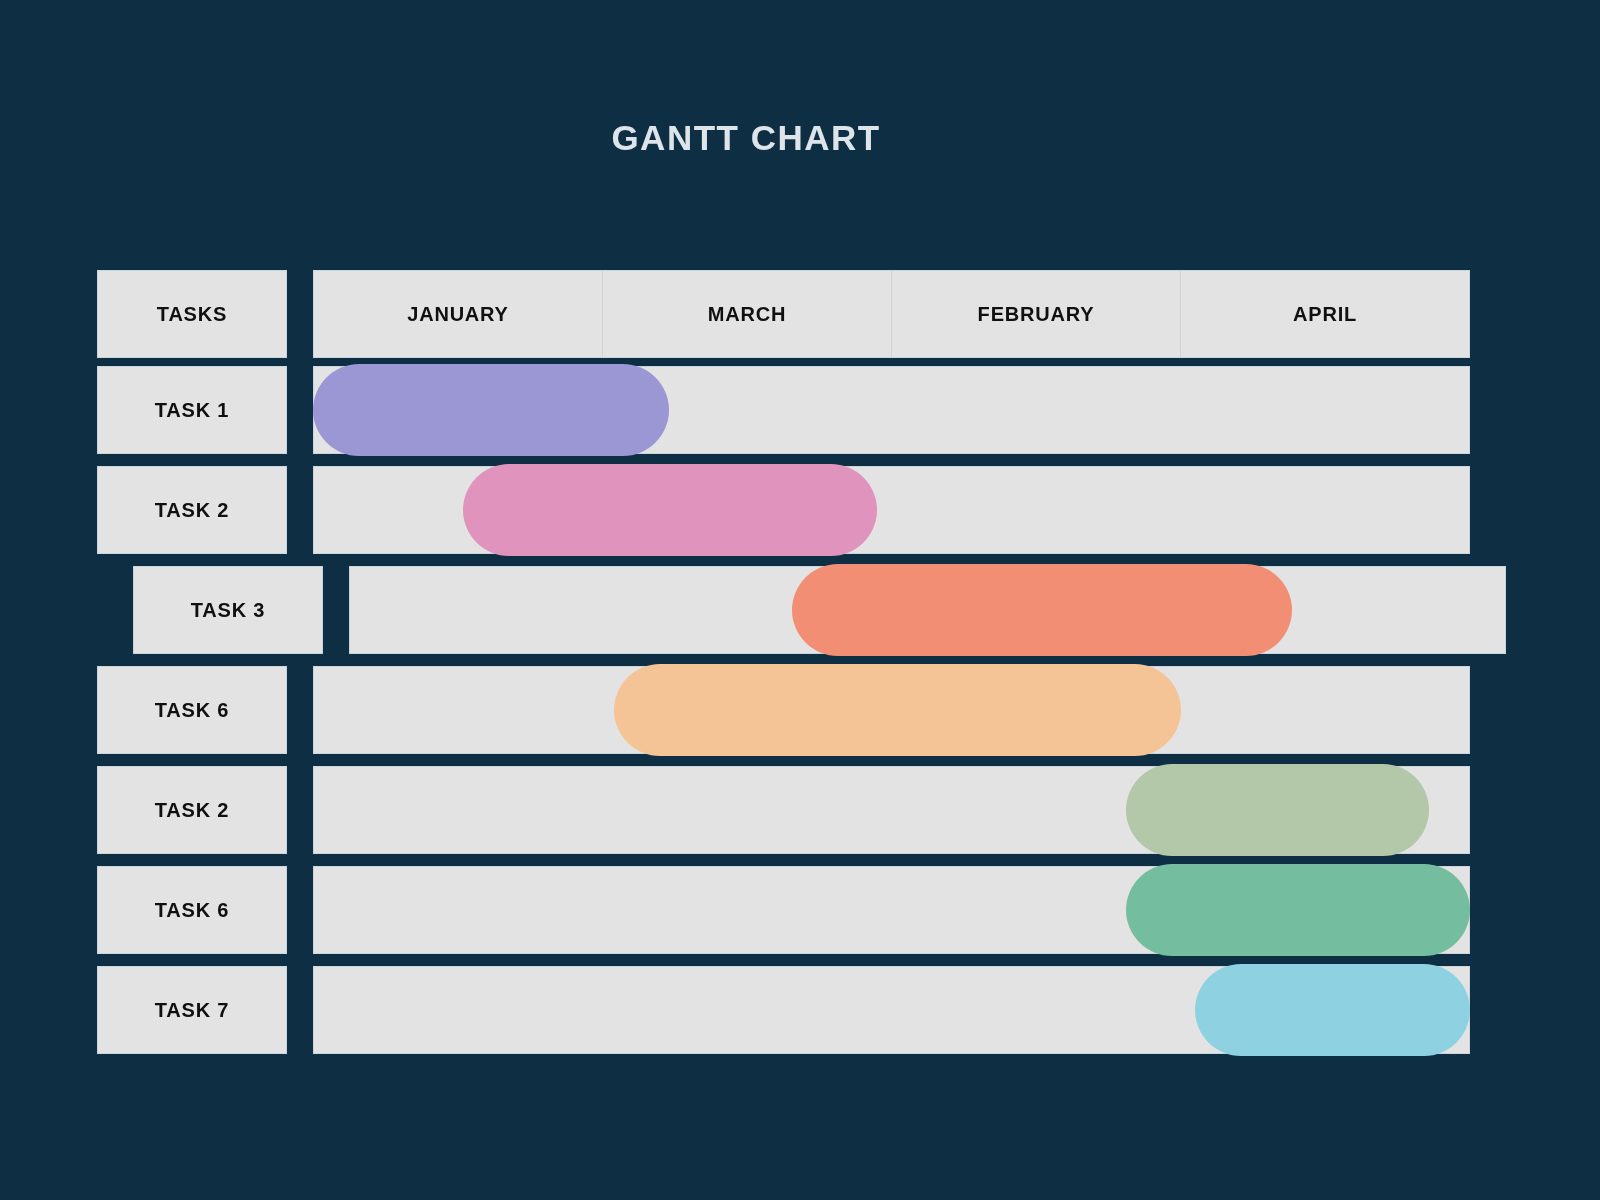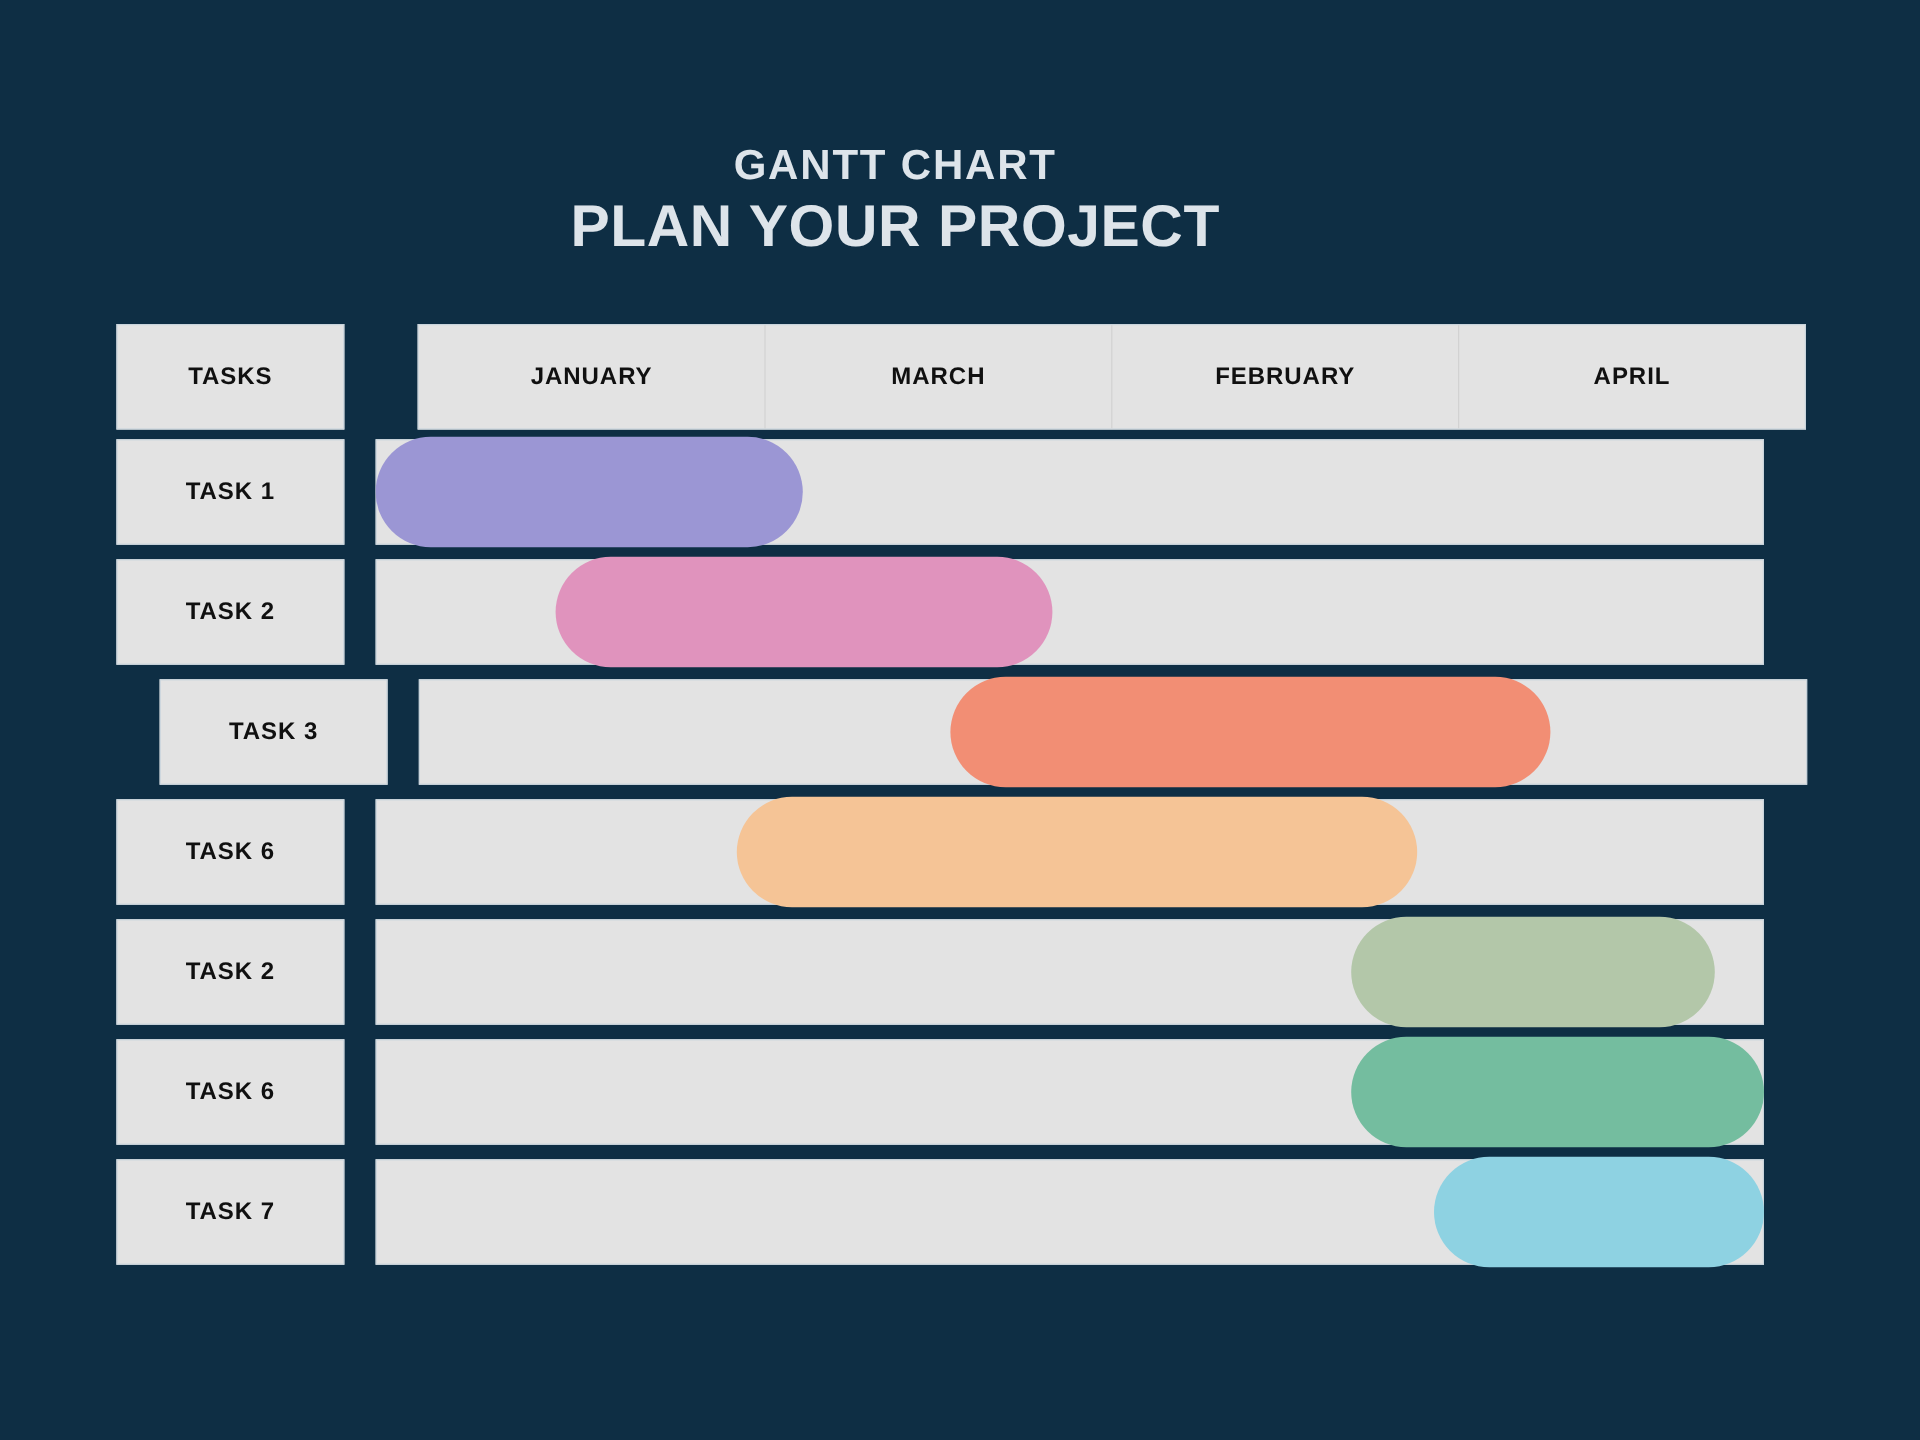--- a/index.html
+++ b/index.html
@@ -89,21 +89,20 @@
     width: 1157px;
     height: 88px;
     background: #e3e3e3;
     border: 1px solid #c9d4dc;
     box-sizing: border-box;
   }
 
   
   .lane.header-lane {
     display: flex;
-    margin-left: 35px;
   }
   .month-cell {
     flex: 1 1 0;
     display: flex;
     align-items: center;
     justify-content: center;
     border-right: 1px solid #d2d2d2;
     box-sizing: border-box;
   }
   .month-cell:last-child {
@@ -134,21 +133,20 @@
     pointer-events: auto;
   }
 </style>
 </head>
 <body>
 
 <div id="chart-root">
 
   <div class="title-block">
     <span class="title-sub">GANTT CHART</span>
-    <span class="title-main">PLAN YOUR PROJECT</span>
   </div>
 
   <div class="grid">
 
     <div class="row" id="header-row" style="top:0px;">
       <div class="task-cell">
         <span>TASKS</span>
       </div>
       <div class="lane header-lane" id="month-lane">
           <div class="month-cell">

